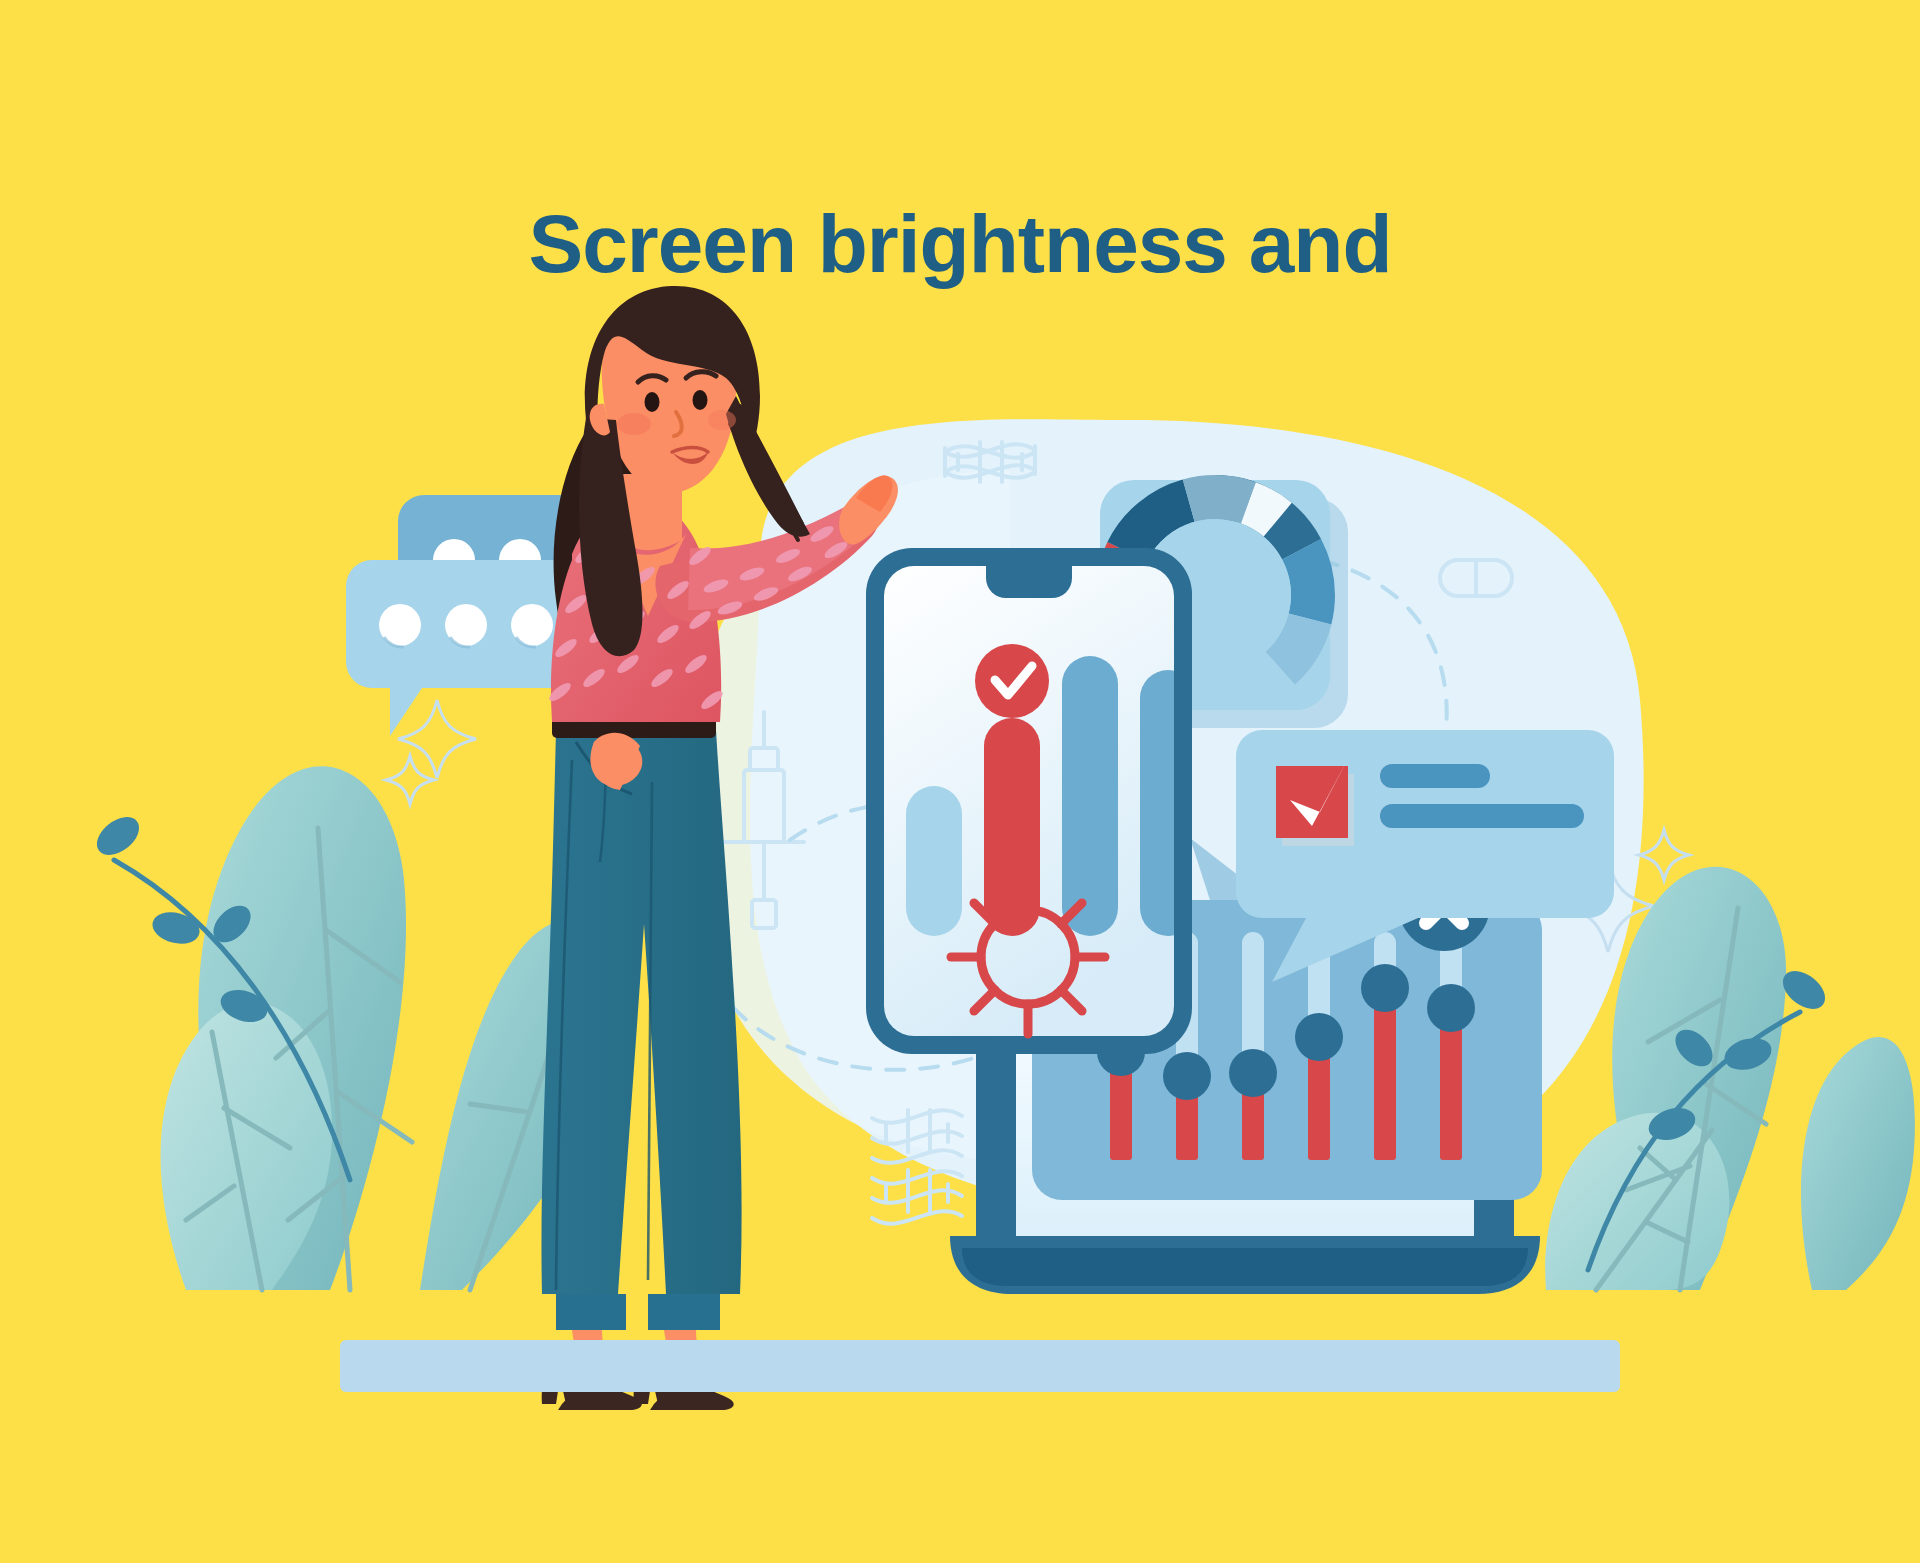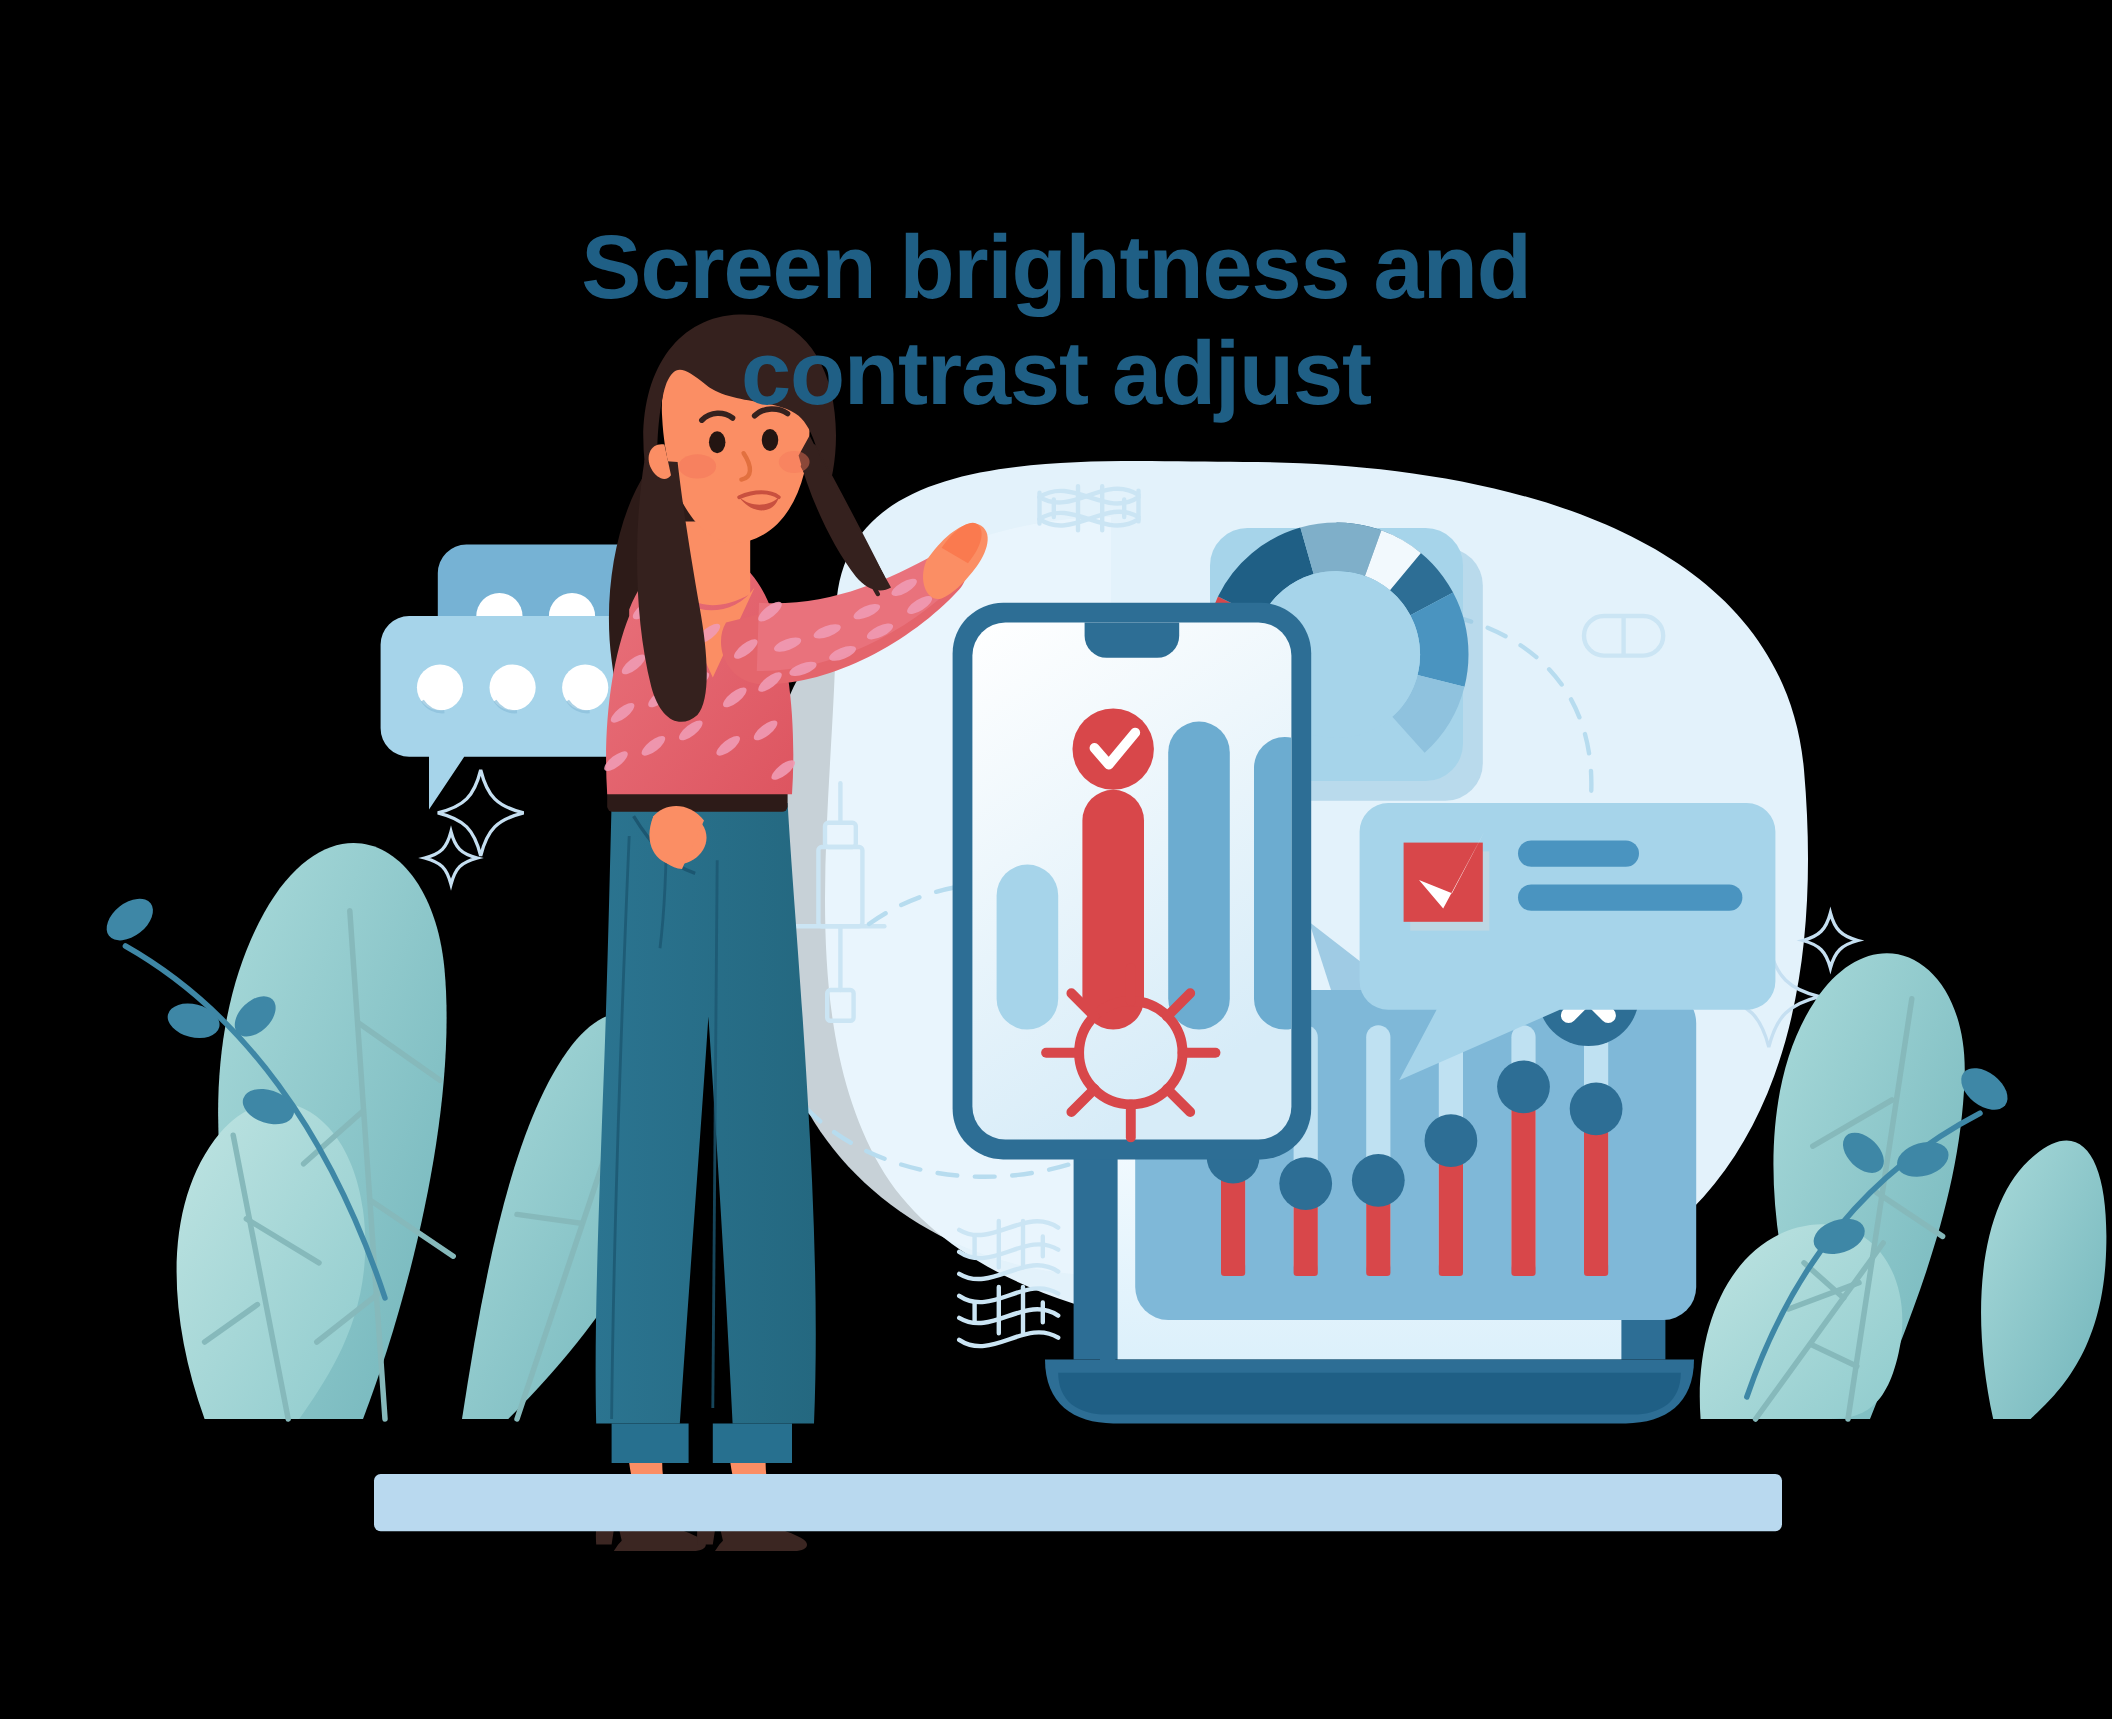--- a/index.html
+++ b/index.html
@@ -1,17 +1,17 @@
 <!DOCTYPE html>
 <html><head>
 <meta charset="utf-8">
 <style>
   html,body{margin:0;padding:0;background:#ffffff;}
   body{width:1920px;height:1563px;overflow:hidden;font-family:"Liberation Sans",sans-serif;}
-  #stage{position:relative;width:1920px;height:1563px;background:#000000;}
+  #stage{position:relative;width:1920px;height:1563px;background:#fde047;}
   #art{position:absolute;left:0;top:0;width:1920px;height:1563px;}
   .title-wrap{position:absolute;left:0;top:196px;width:1920px;text-align:center;pointer-events:none;}
   .title-line{font-family:"Liberation Sans",sans-serif;font-weight:bold;font-size:82px;line-height:96px;letter-spacing:-1px;color:#1f5f85;}
 </style>
 </head>
 <body>
 
 <div id="stage">
 
   <svg id="art" viewBox="0 0 1920 1563" xmlns="http://www.w3.org/2000/svg">
@@ -431,16 +431,15 @@
     </g>
 
     <g>
       <rect x="340" y="1340" width="1280" height="52" rx="6" fill="#b9d9ef"></rect>
     </g>
 
   </svg>
 
   <div class="title-wrap">
     <div class="title-line">Screen brightness and</div>
-    <div class="title-line">contrast adjust</div>
   </div>
 
 </div>
 
 </body></html>

